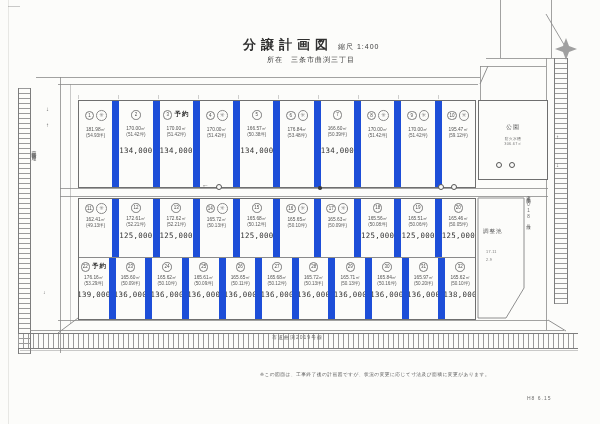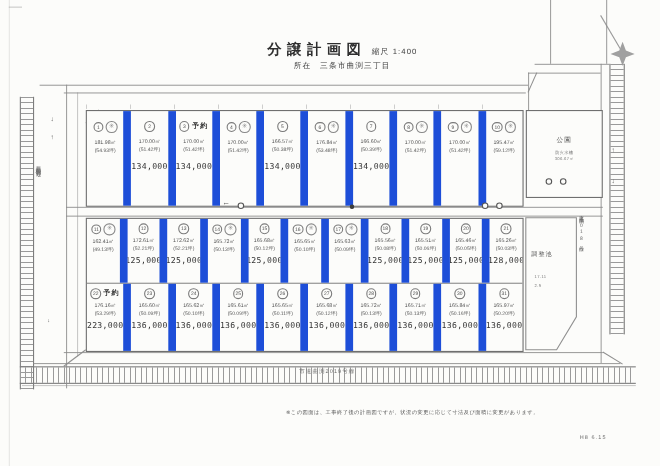--- a/index.html
+++ b/index.html
@@ -261,38 +261,30 @@
           <div class="lot-price">125,000</div>
         </div>
         <div class="lot">
           <div class="lot-head">
             <span class="lot-no">20</span>
           </div>
           <div class="lot-area">165.46㎡</div>
           <div class="lot-tsubo">(50.05坪)</div>
           <div class="lot-price">125,000</div>
         </div>
-        <div class="lot">
-          <div class="lot-head">
-            <span class="lot-no">21</span>
-          </div>
-          <div class="lot-area">165.26㎡</div>
-          <div class="lot-tsubo">(50.03坪)</div>
-          <div class="lot-price">128,000</div>
-        </div>
       </div>
     <div class="lot-row row-slim" style="height:61px;">
         <div class="lot">
           <div class="lot-head">
             <span class="lot-no">22</span>
             <span class="reserved">予約</span>
           </div>
           <div class="lot-area">176.16㎡</div>
           <div class="lot-tsubo">(53.29坪)</div>
-          <div class="lot-price">223,000</div>
+          <div class="lot-price">139,000</div>
         </div>
         <div class="lot">
           <div class="lot-head">
             <span class="lot-no">23</span>
           </div>
           <div class="lot-area">165.60㎡</div>
           <div class="lot-tsubo">(50.09坪)</div>
           <div class="lot-price">136,000</div>
         </div>
         <div class="lot">
@@ -351,20 +343,28 @@
           <div class="lot-tsubo">(50.16坪)</div>
           <div class="lot-price">136,000</div>
         </div>
         <div class="lot">
           <div class="lot-head">
             <span class="lot-no">31</span>
           </div>
           <div class="lot-area">165.97㎡</div>
           <div class="lot-tsubo">(50.20坪)</div>
           <div class="lot-price">136,000</div>
+        </div>
+        <div class="lot">
+          <div class="lot-head">
+            <span class="lot-no">32</span>
+          </div>
+          <div class="lot-area">165.62㎡</div>
+          <div class="lot-tsubo">(50.10坪)</div>
+          <div class="lot-price">138,000</div>
         </div>
       </div>
   </div>
 
   <div class="abs block" style="left:478px;top:100px;width:68px;height:78px;">
     <div style="text-align:center;margin-top:22px;font-size:6px;color:#5a5a5a;letter-spacing:1px;">公園</div>
     <div class="fine" style="text-align:center;margin-top:4px;">防火水槽</div>
     <div class="fine" style="text-align:center;">306.67㎡</div>
   </div>
 

